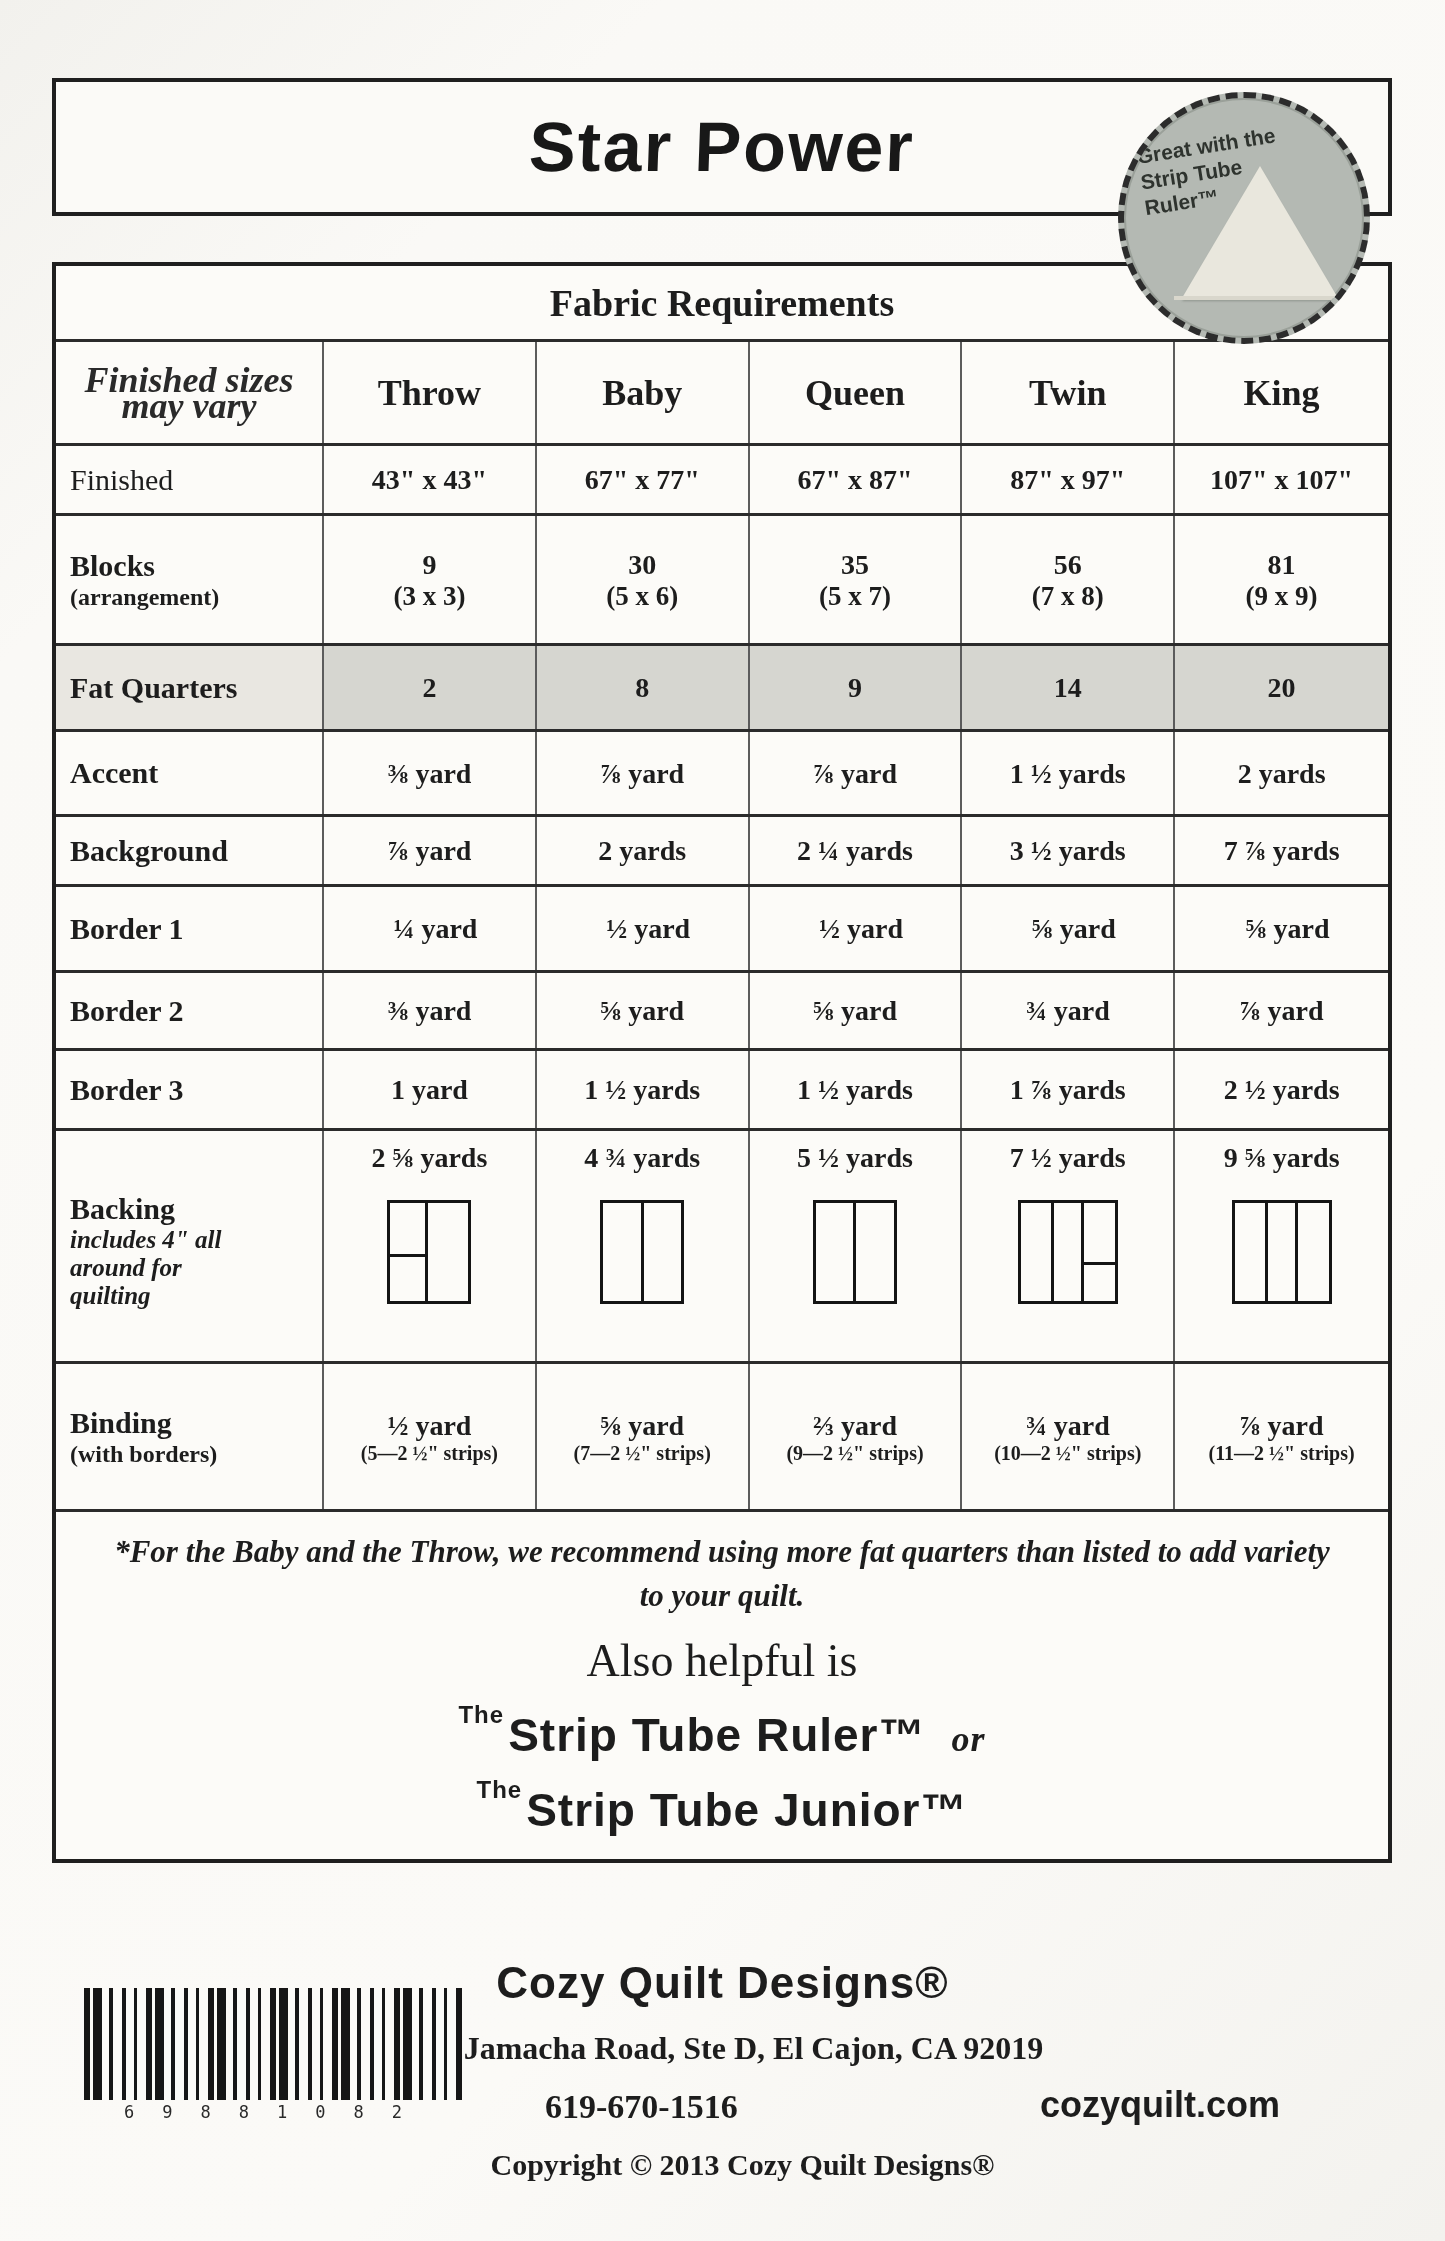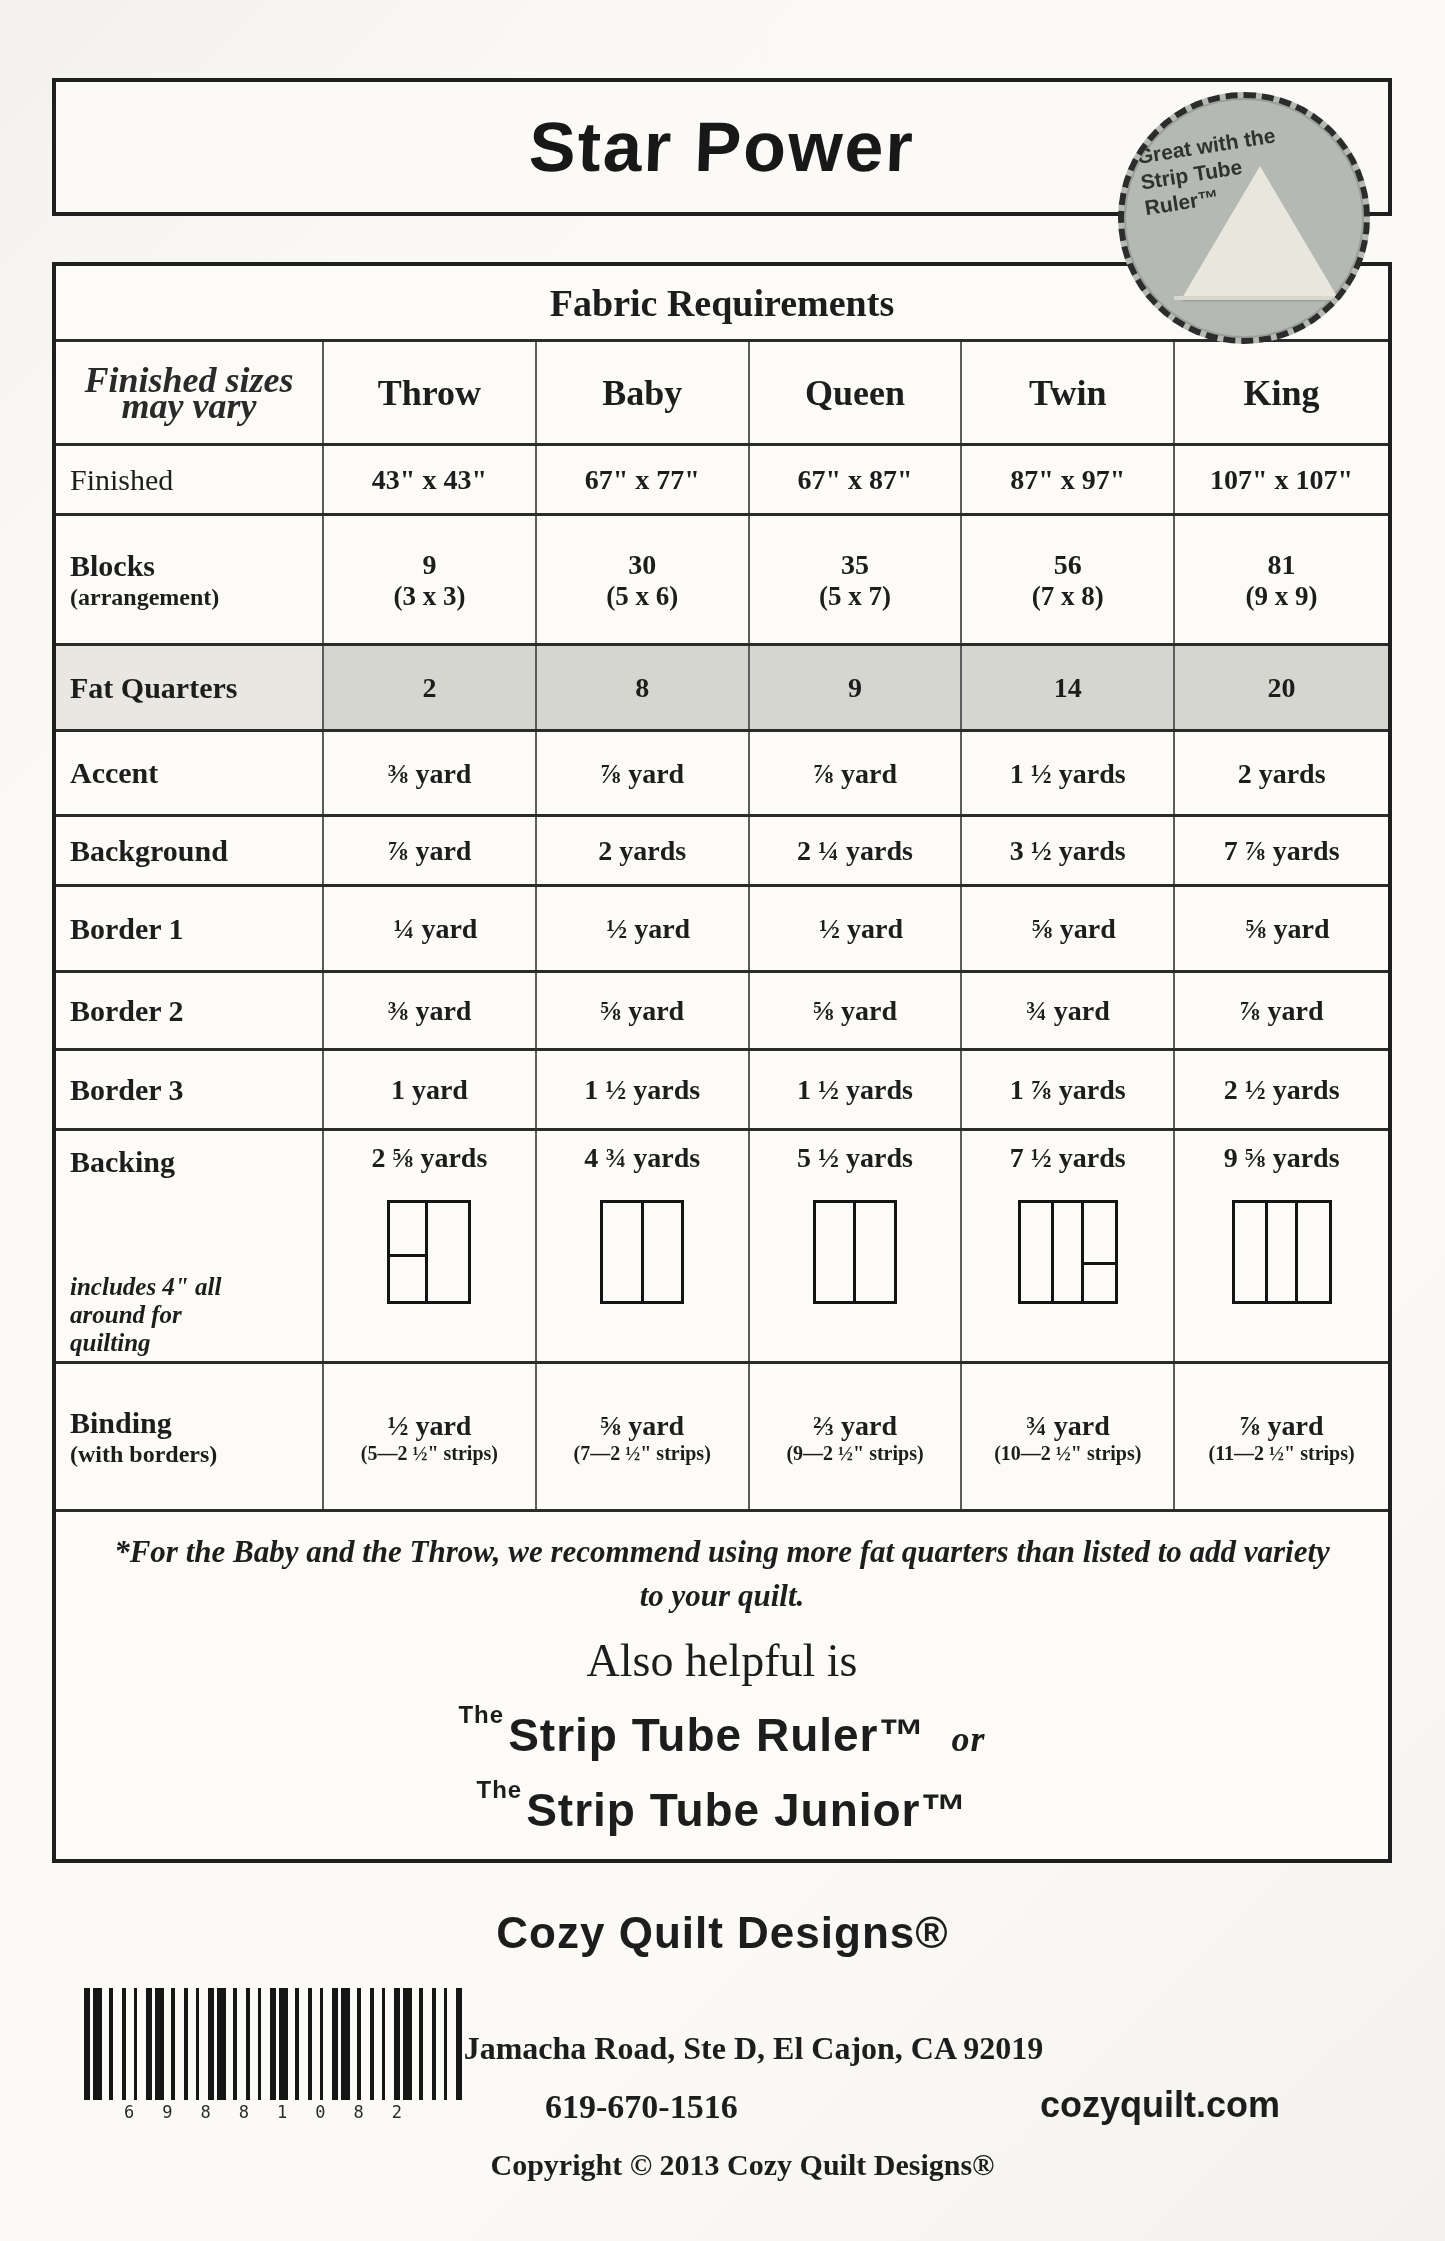--- a/index.html
+++ b/index.html
@@ -72,21 +72,21 @@
 
   
   .tbl-footer { height:347px; display:flex; flex-direction:column; align-items:center; padding-top:18px; }
   .footnote { font-size:31px; font-style:italic; font-weight:700; text-align:center; line-height:44px; max-width:1230px; }
   .also-helpful { margin-top:16px; font-size:46px; font-weight:400; }
   .ruler-line { margin-top:14px; font-family:"Liberation Sans", sans-serif; font-weight:700; font-size:46px; letter-spacing:1px; }
   .ruler-line .the { font-size:24px; vertical-align:28px; font-weight:700; margin-right:4px; }
   .ruler-line .or { font-style:italic; font-size:36px; font-family:"Liberation Serif", serif; margin-left:26px; }
 
   
-  .brand { position:absolute; left:0; right:0; top:1908px; text-align:center;
+  .brand { position:absolute; left:0; right:0; top:1958px; text-align:center;
            font-family:"Liberation Sans", sans-serif; font-weight:700; font-size:44px; letter-spacing:1px;
            transform:translateX(100px); width:1245px; }
   .address { position:absolute; left:0; top:2030px; width:1445px; text-align:center;
              font-size:32px; font-weight:600; transform:translateX(95px); width:1245px; }
   .phone { position:absolute; left:545px; top:2088px; font-size:34px; font-weight:600; }
   .website { position:absolute; left:1040px; top:2084px; font-family:"Liberation Sans", sans-serif;
              font-weight:700; font-size:36px; }
   .copyright { position:absolute; left:0; top:2148px; width:1445px; text-align:center;
                font-size:30px; font-weight:600; transform:translateX(120px); width:1245px; }
 
@@ -301,21 +301,21 @@
         </div>
       <div class="t-cell">
           <span class="val">1 ⅞ yards</span>
         </div>
       <div class="t-cell">
           <span class="val">2 ½ yards</span>
         </div>
     </div>
 
     <div class="t-row row-backing">
-      <div class="t-cell lbl" style="justify-content:space-between; padding-top:14px;">
+      <div class="t-cell lbl" style="justify-content:center; padding-top:14px;">
         <span class="row-label">Backing</span>
         <span class="row-sublabel ital" style="max-width:190px;">includes 4" all around for quilting</span>
       </div>
       <div class="t-cell">
         <span class="val">2 ⅝ yards</span>
         <div class="diag">
           <div class="v" style="left:44%"></div>
             <div class="h" style="left:0; width:44%; top:52%"></div>
         </div>
       </div>

